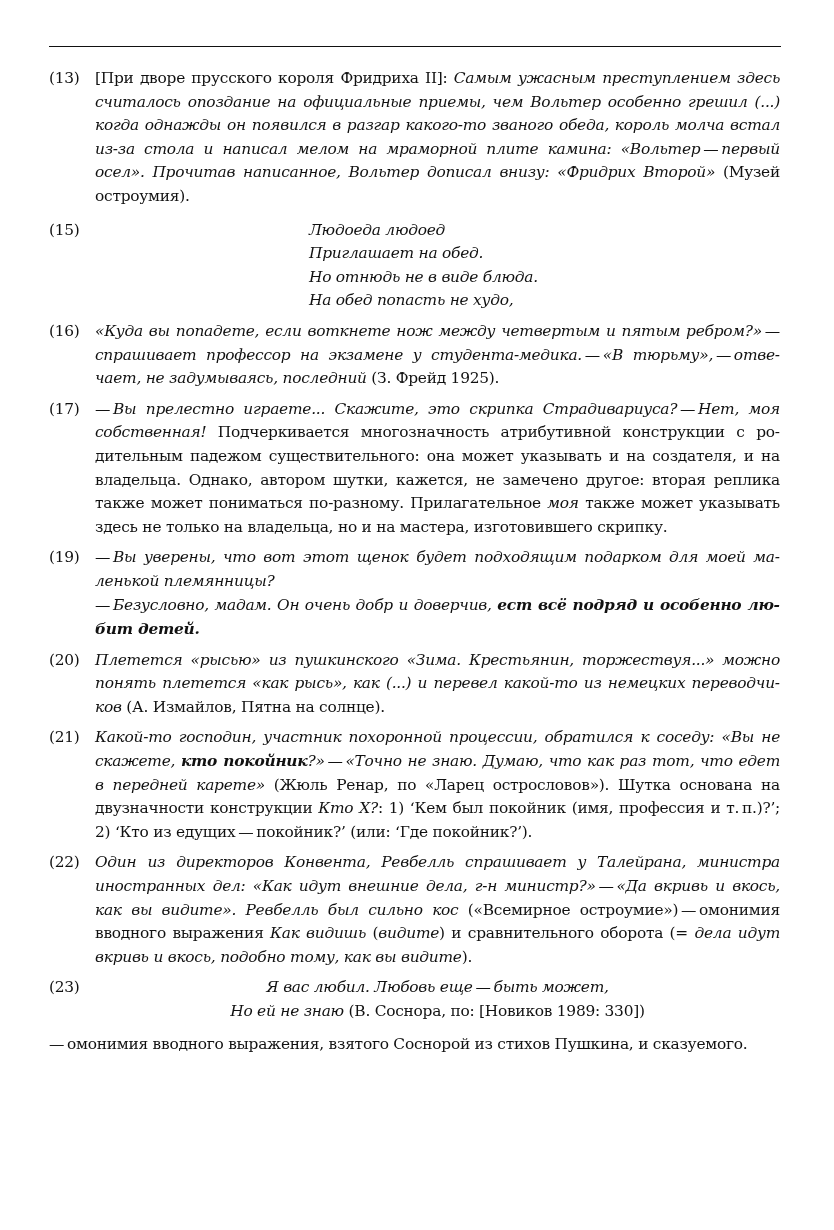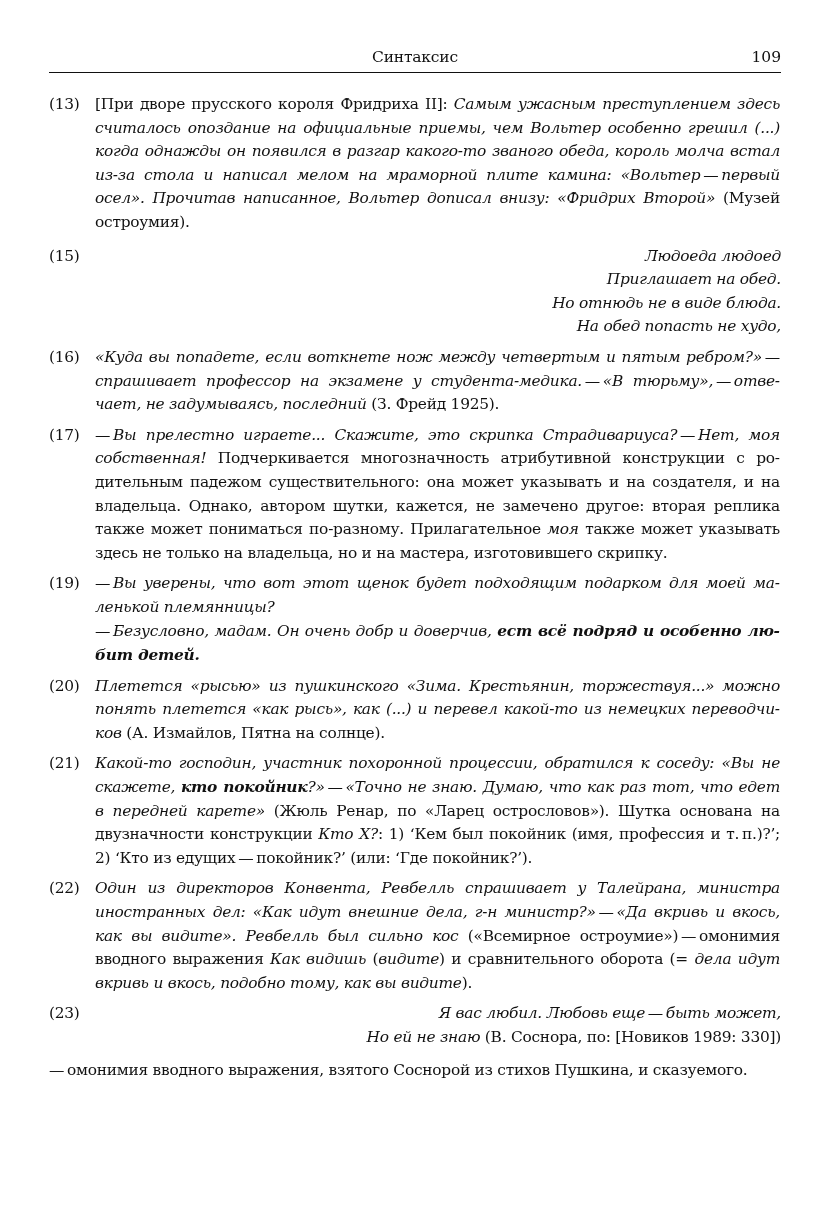--- a/index.html
+++ b/index.html
@@ -7,35 +7,31 @@
          font-family: "DejaVu Serif", "Liberation Serif", serif; color: #111; }
   .page { position: absolute; left: 49px; top: 44px; width: 732px; }
   .running-head { position: relative; height: 26px; font-size: 15.5px; }
   .running-head .title { position: absolute; left: 0; right: 0; text-align: center; top: 4px; letter-spacing: -0.2px; }
   .running-head .pageno { position: absolute; right: 0; top: 4px; }
   .rule { height: 0; border-top: 1.6px solid #111; margin-top: 2px; margin-bottom: 20px; }
   .ex { position: relative; padding-left: 45px; font-size: 15.4px; line-height: 23.6px;
         text-align: justify; hyphens: manual; margin-bottom: 7px; letter-spacing: -0.25px; }
   .ex .num { position: absolute; left: 0; top: 0; }
   .ex p { margin: 1px; }
-  .poem { padding-left: 215px; text-align: right; margin-top: 10px; }
+  .poem { padding-left: 215px; text-align: left; margin-top: 10px; }
   .poem .line, .stanza .line { display: block; font-style: italic; }
-  .stanza { text-align: right; }
+  .stanza { text-align: center; }
   .i { font-style: italic; }
   .bi { font-style: italic; font-weight: bold; }
   .trailer { font-size: 15.4px; line-height: 23.6px; text-align: justify; letter-spacing: -0.25px; margin-top: 9px; }
 </style>
 </head>
 <body>
 
 <div class="page">
-  <div class="running-head">
-    <span class="title">Синтаксис</span>
-    <span class="pageno">109</span>
-  </div>
   <div class="rule"></div>
 
   <div id="examples">
       <div class="ex">
         <span class="num">(13)</span>
         <p><span>[При дворе прусского короля Фридриха II]: </span><span class="i">Самым ужасным преступлением здесь считалось опоздание на официальные приемы, чем Вольтер особенно гре­шил (...) когда однажды он появился в разгар какого-то званого обеда, король молча встал из-за стола и написал мелом на мраморной плите камина: «Воль­тер — первый осел». Прочитав написанное, Вольтер дописал внизу: «Фридрих Второй»</span><span> (Музей остроумия).</span></p>
       </div>
       <div class="ex">
         <span class="num">(15)</span>
         <div class="poem">

